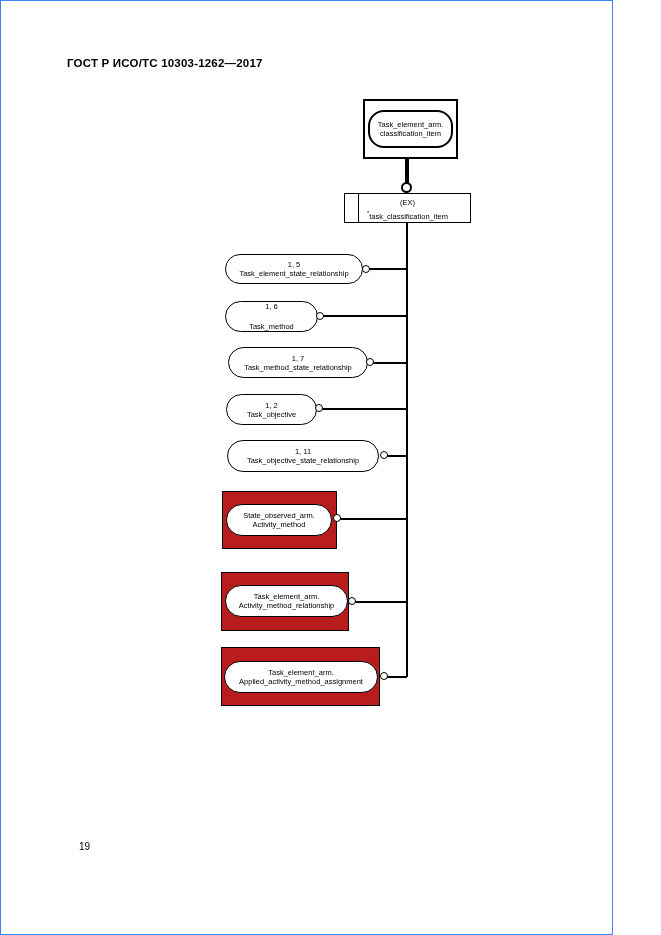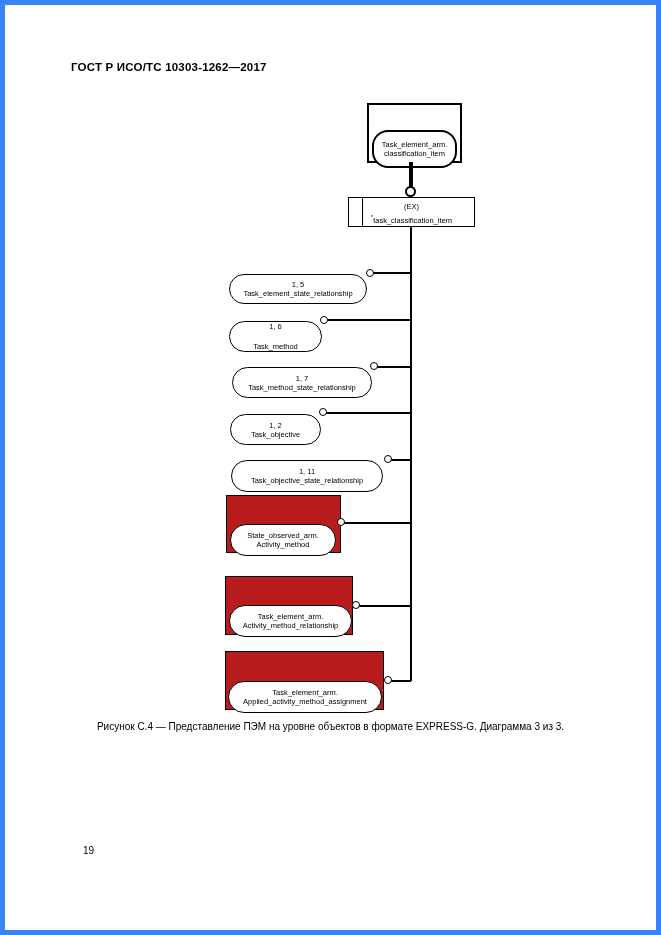--- a/index.html
+++ b/index.html
@@ -1,39 +1,39 @@
 <!DOCTYPE html>
 <html><head>
 <meta charset="utf-8">
 <style>
   * { margin:0; padding:0; box-sizing:border-box; }
   html,body { background:#fff; }
   body { font-family:"Liberation Sans", sans-serif; color:#000; }
   .page {
-    position:relative; width:661px; height:935px;
-    background:#fff; border:5px solid #3b82f6; overflow:hidden;
+    position:relative; width:613px; height:935px;
+    background:#fff; border:1px solid #3b82f6; overflow:hidden;
   }
   .doc-header {
     position:absolute; left:66px; top:56px;
     font-size:11.5px; font-weight:bold; letter-spacing:0.2px;
   }
   .caption {
     position:absolute; left:0; top:716px; width:100%;
     text-align:center; font-size:10px;
   }
   .page-num {
     position:absolute; left:78px; top:840px; font-size:10px;
   }
   
   .rect-box { position:absolute; border:1.6px solid #000; background:#b91c1c; }
   .thick-rect { position:absolute; border:2px solid #000; background:#fff; }
   .stadium {
     position:absolute; border:1.8px solid #000; border-radius:16px; background:#fff;
     display:flex; flex-direction:column; align-items:center; justify-content:center;
-    text-align:center; font-size:7.5px; line-height:9px; white-space:nowrap;margin-top:16px;
+    text-align:center; font-size:7.5px; line-height:9px; white-space:nowrap;
   }
   .vline { position:absolute; background:#000; }
   .hline { position:absolute; background:#000; height:1.5px; }
   .port {
     position:absolute; width:8px; height:8px; border:1.5px solid #000;
     border-radius:50%; background:#fff;
   }
   .donut {
     position:absolute; width:11px; height:11px; border:2.5px solid #000;
     border-radius:50%; background:#fff;
@@ -131,16 +131,15 @@
     <div class="rect-box" style="left:220px; top:646px; width:159px; height:59px;">
       <div class="stadium" style="left:2px; top:13px; width:154px; height:32px;">
         <div>Task_element_arm.</div>
         <div>Applied_activity_method_assignment</div>
       </div>
     </div>
     <div class="port" style="left:379px; top:671px;"></div>
 
   </div>
 
-  <div class="caption">Рисунок С.4 — Представление ПЭМ на уровне объектов в формате EXPRESS-G. Диаграмма 3 из 3.</div>
   <div class="page-num">19</div>
 
 </div>
 
 </body></html>

